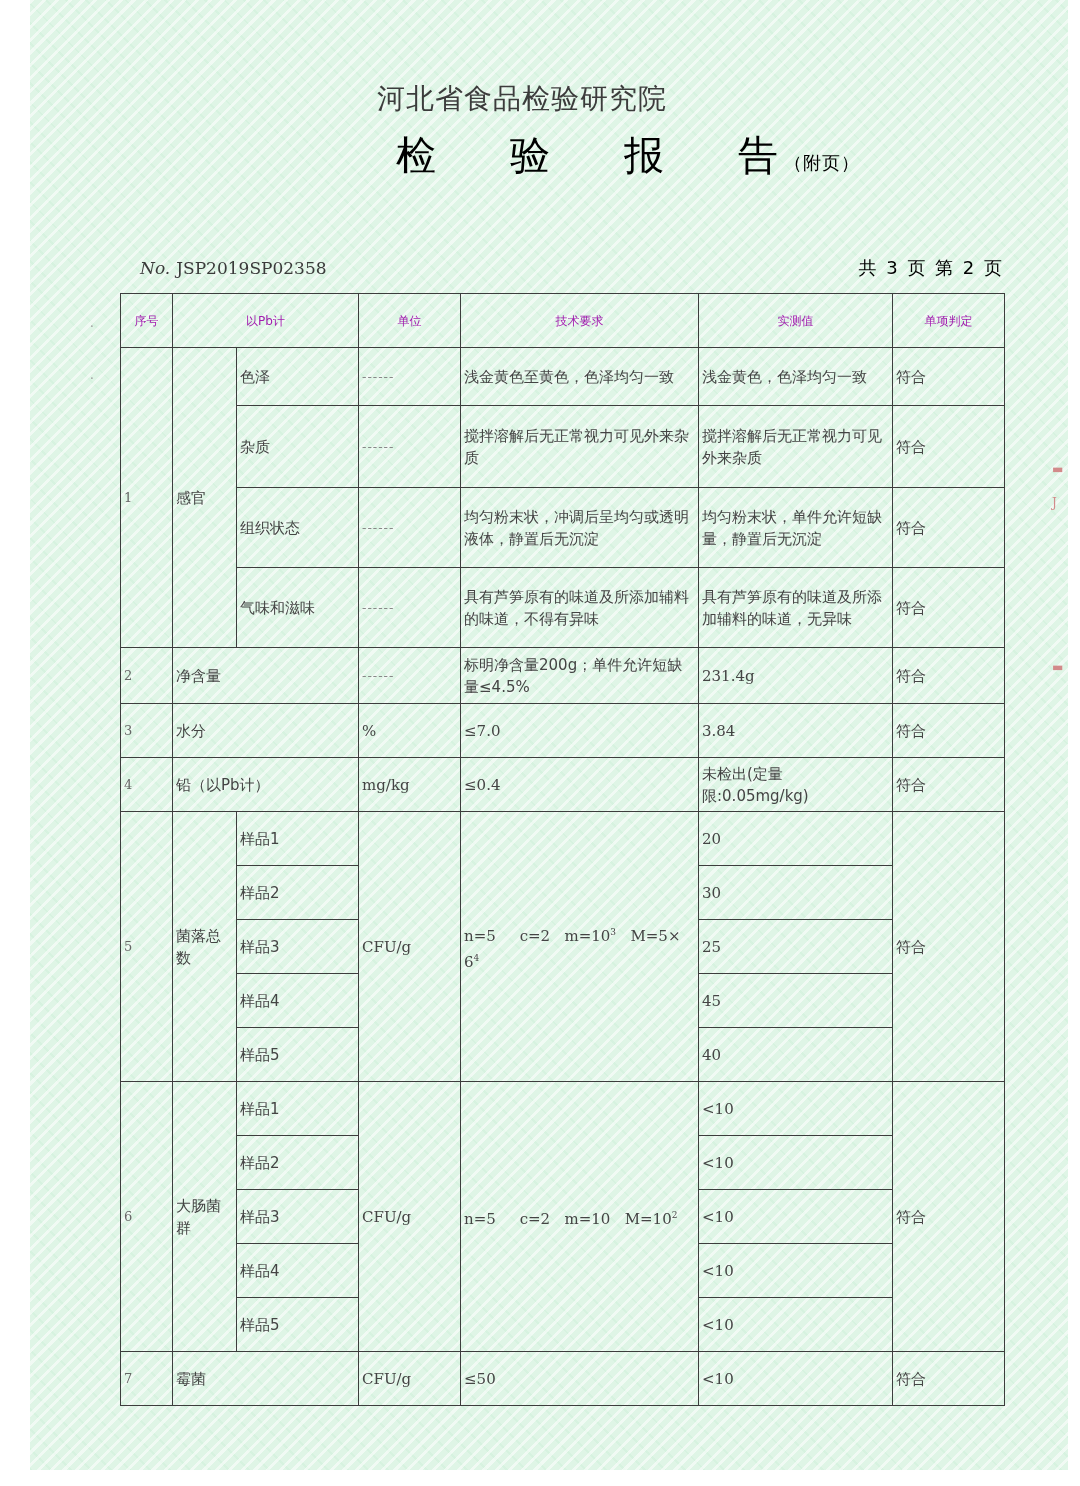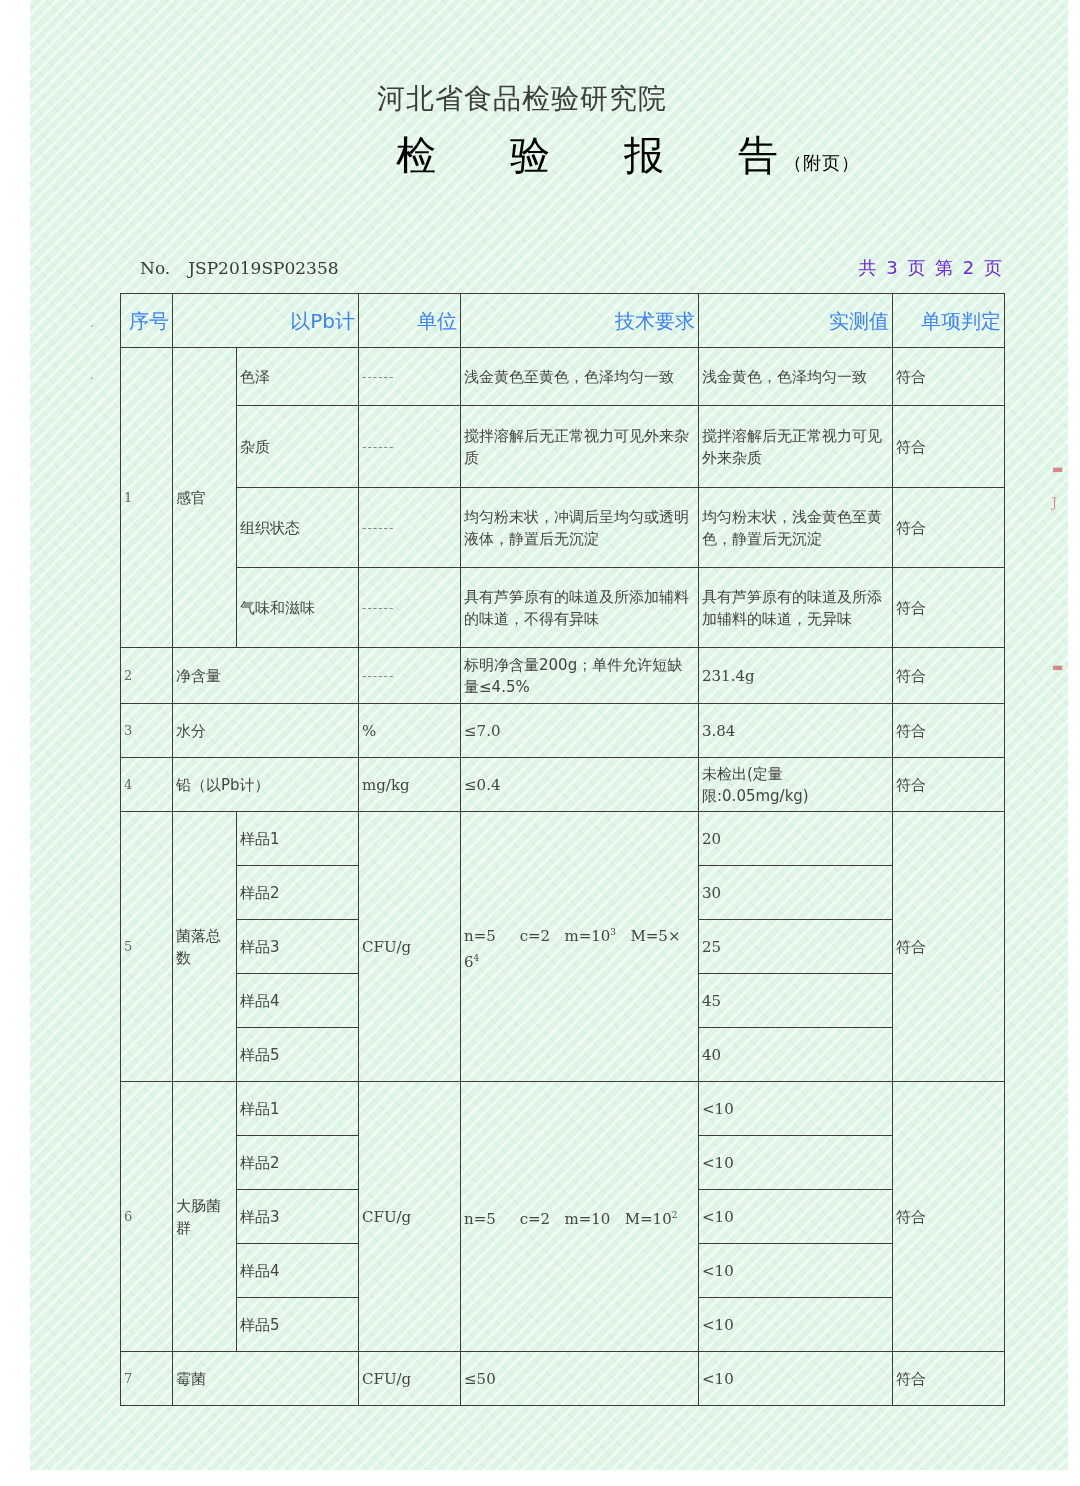--- a/index.html
+++ b/index.html
@@ -24,35 +24,35 @@
   }
   .title-row {
     position: absolute; left: 396px; top: 128px; white-space: nowrap;
     font-family: Liberation Serif, serif; color: #000000;
   }
   .title-main { font-size: 40px; letter-spacing: 32px; }
   .title-sub { font-size: 18px; letter-spacing: 1px; margin-left: -26px; }
   .report-no {
     position: absolute; left: 140px; top: 258px; font-size: 17px; color: #3a3a3a;
   }
-  .report-no .no-mark { font-family: "DejaVu Serif", serif; margin-right: 18px; }
+  .report-no .no-mark { font-style: italic; font-family: "DejaVu Serif", serif; margin-right: 6px; }
   .page-count {
     position: absolute; right: 76px; top: 256px; font-size: 18px; letter-spacing: 2px;
-    font-family: "DejaVu Sans", "Liberation Sans", sans-serif; color: #6d28d9;
+    font-family: "DejaVu Sans", "Liberation Sans", sans-serif; color: #000000;
   }
   table.grid {
     position: absolute; left: 120px; top: 293px; width: 884px;
     border-collapse: collapse; table-layout: fixed;
     font-size: 15px; color: #444;
   }
   table.grid td, table.grid th {
     border: 1.5px solid #3d3d3d; padding: 2px 3px; vertical-align: middle;
     font-weight: normal; text-align: left; line-height: 22px;
   }
-  table.grid th { text-align: right; font-family: "DejaVu Sans", "Liberation Sans", sans-serif; font-size: 20px; color: #3b82f6; }
+  table.grid th { text-align: center; font-family: "DejaVu Sans", "Liberation Sans", sans-serif; font-size: 12px; color: #a21caf; }
   .c-seq { font-size: 13px; color: #666; }
   .c-dash { color: #888; letter-spacing: 1px; font-size: 13px; }
   .cjk { font-family: "DejaVu Sans", "Liberation Sans", sans-serif; }
   sup { font-size: 9px; }
   .stamp {
     position: absolute; right: 18px; width: 10px; color: #d28a8a; font-size: 12px;
   }
   .stain { position: absolute; color: #9a9a9a; font-size: 12px; }
 </style>
 </head>
@@ -105,21 +105,21 @@
       <td class="cjk">杂质</td>
       <td class="c-dash">------</td>
       <td class="cjk">搅拌溶解后无正常视力可见外来杂质</td>
       <td class="cjk">搅拌溶解后无正常视力可见外来杂质</td>
       <td class="cjk">符合</td>
     </tr>
     <tr style="height:80px">
       <td class="cjk">组织状态</td>
       <td class="c-dash">------</td>
       <td class="cjk">均匀粉末状，冲调后呈均匀或透明液体，静置后无沉淀</td>
-      <td class="cjk">均匀粉末状，浅金黄色至黄色，静置后无沉淀</td>
+      <td class="cjk">均匀粉末状，单件允许短缺量，静置后无沉淀</td>
       <td class="cjk">符合</td>
     </tr>
     <tr style="height:80px">
       <td class="cjk">气味和滋味</td>
       <td class="c-dash">------</td>
       <td class="cjk">具有芦笋原有的味道及所添加辅料的味道，不得有异味</td>
       <td class="cjk">具有芦笋原有的味道及所添加辅料的味道，无异味</td>
       <td class="cjk">符合</td>
     </tr>
 

